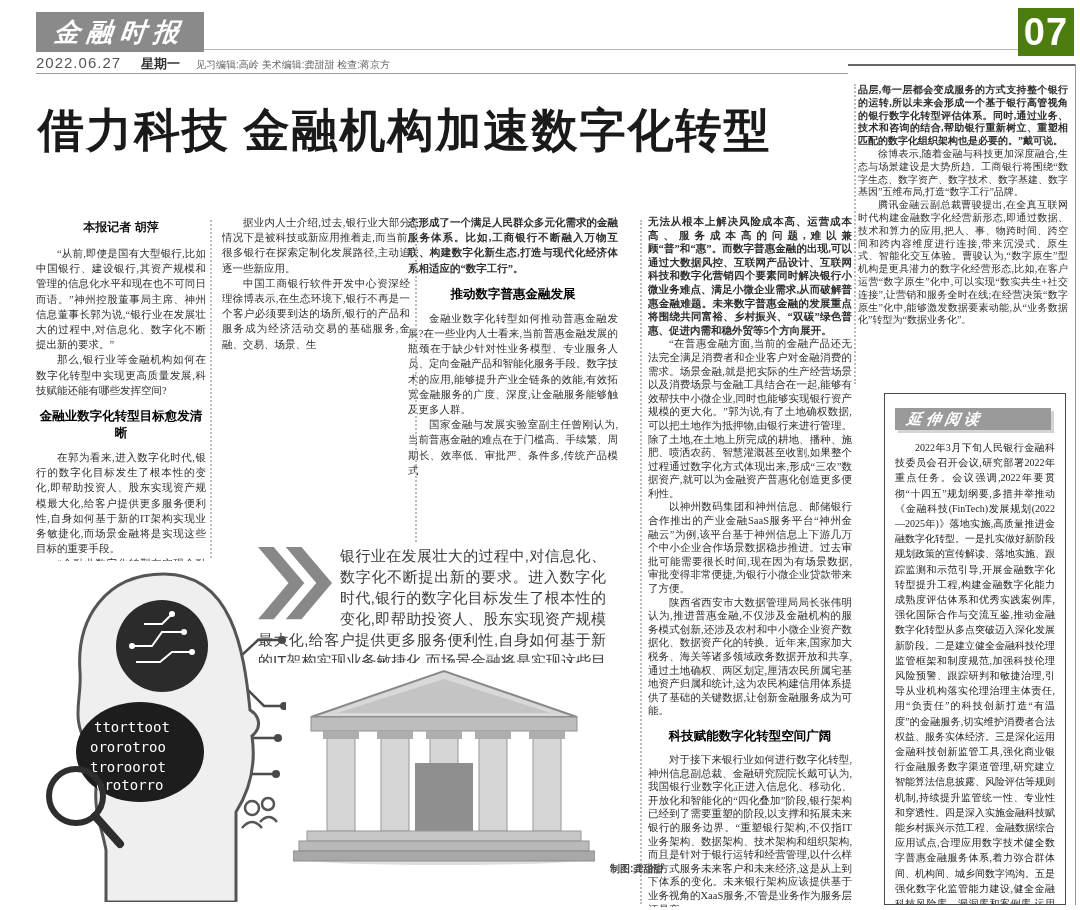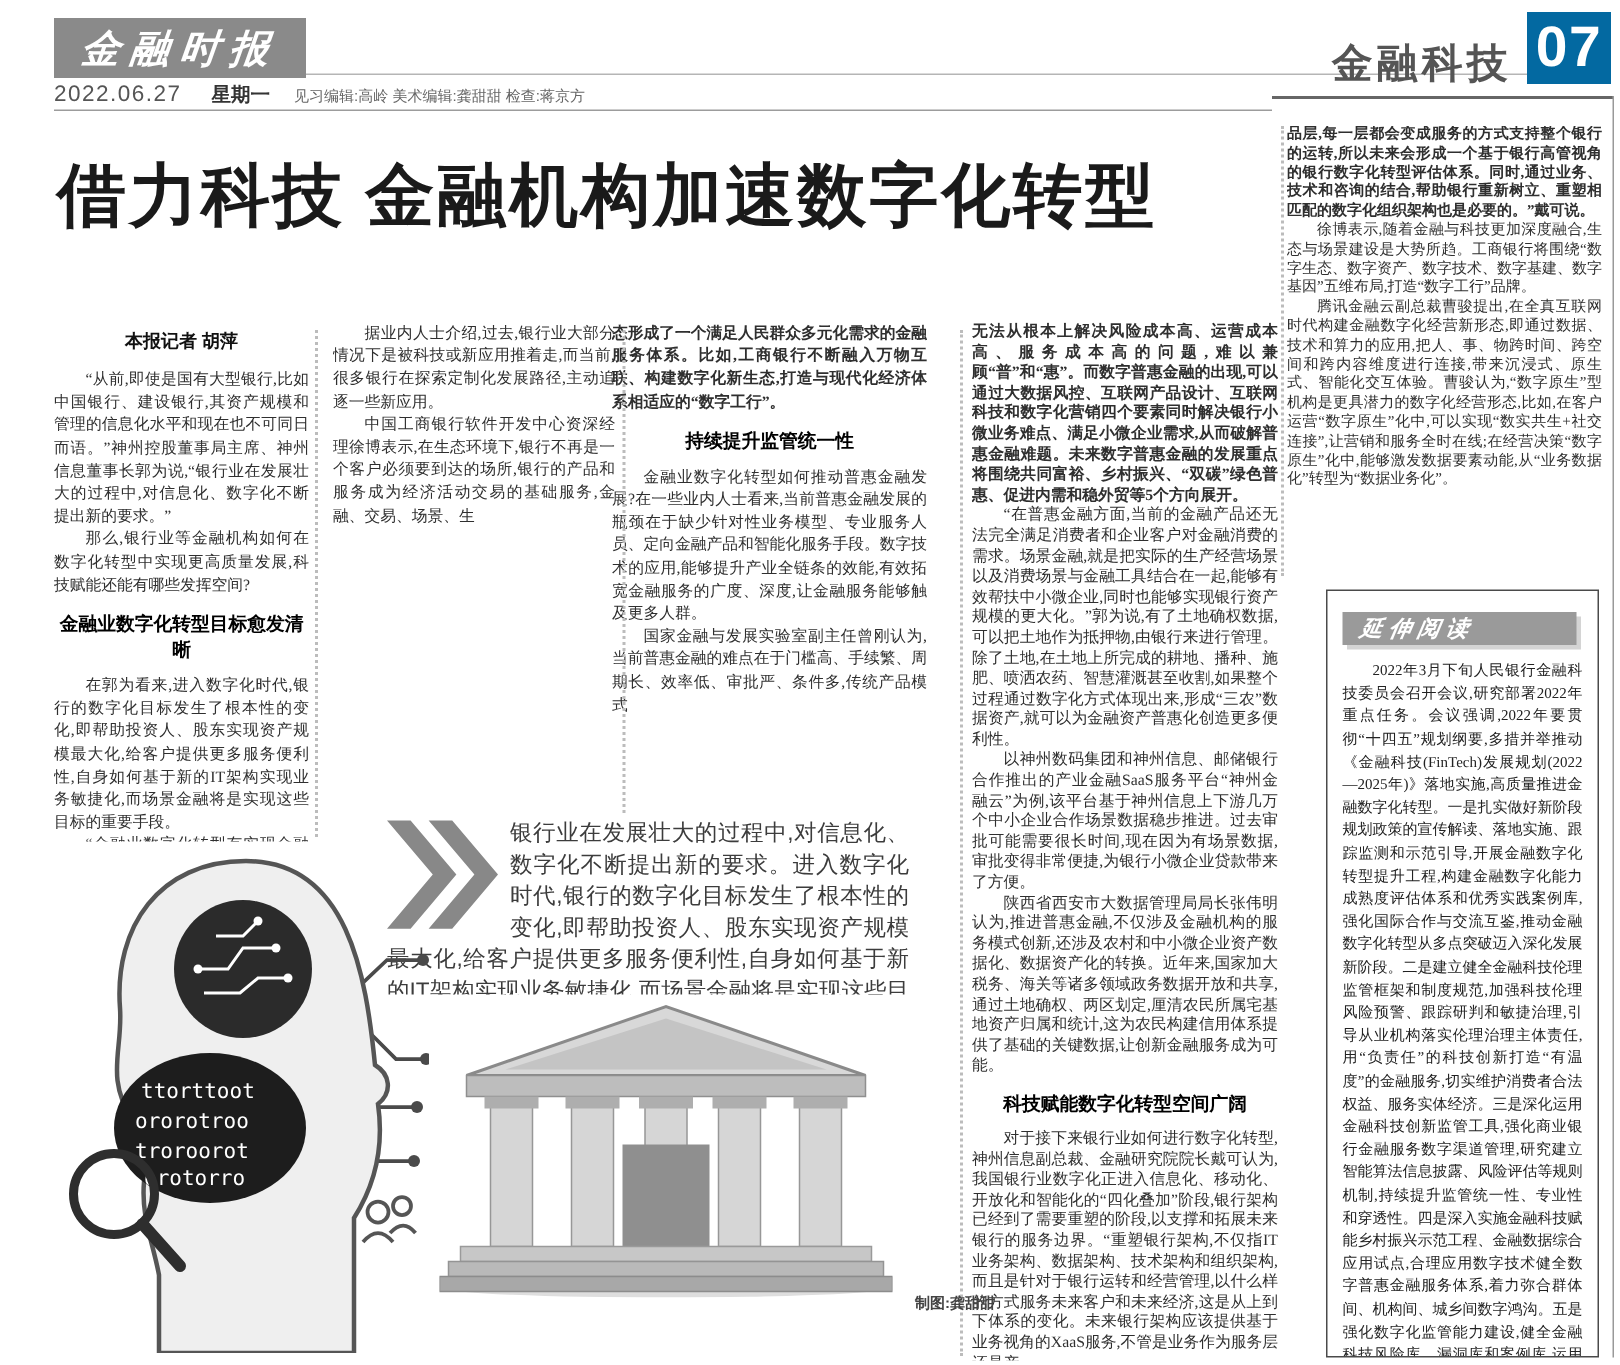--- a/index.html
+++ b/index.html
@@ -14,21 +14,21 @@
   .rule-a{position:absolute;left:204px;top:49px;width:842px;height:1px;background:#b5b5b5;}
   .rule-b{position:absolute;left:36px;top:73px;width:812px;height:1px;background:#9c9c9c;}
   .rule-c{position:absolute;left:848px;top:64px;width:228px;height:2px;background:#666;}
   .rule-right{position:absolute;left:1075px;top:64px;width:1px;height:841px;background:#999;}
   .date-row{position:absolute;left:36px;top:54px;display:flex;align-items:baseline;white-space:nowrap;}
   .date-row .date{font:15px "Liberation Sans",sans-serif;color:#555;letter-spacing:1px;}
   .date-row .weekday{font:bold 13px "Liberation Sans",sans-serif;color:#333;margin-left:20px;}
   .date-row .editors{font:10px "Liberation Sans",sans-serif;color:#666;margin-left:16px;}
   .section-title{position:absolute;top:24px;left:810px;width:198px;text-align:right;
                  font:bold 27px "Liberation Sans",sans-serif;color:#555;letter-spacing:3px;}
-  .pagenum-box{position:absolute;left:1018px;top:8px;width:56px;height:48px;background:#0369a1;
+  .pagenum-box{position:absolute;left:1018px;top:8px;width:56px;height:48px;background:#4d7c0f;
                display:flex;align-items:center;justify-content:center;}
   .pagenum-box span{color:#fff;font:bold 38px "Liberation Sans",sans-serif;letter-spacing:1px;}
 
   
   .headline{position:absolute;left:38px;top:100px;width:816px;margin:0;
             font:bold 46px "Liberation Serif",serif;color:#1a1a1a;letter-spacing:2px;white-space:nowrap;}
 
   
   .col{position:absolute;overflow:hidden;text-align:justify;}
   .col p{margin:0;text-indent:2em;}
@@ -79,42 +79,41 @@
   </div>
   <div class="rule-a"></div>
   <div class="date-row">
     <span class="date">2022.06.27</span>
     <span class="weekday">星期一</span>
     <span class="editors">见习编辑:高岭  美术编辑:龚甜甜  检查:蒋京方</span>
   </div>
   <div class="rule-b"></div>
   <div class="rule-c"></div>
   <div class="rule-right"></div>
-  <div class="section-title">金融科技</div>
   <div class="pagenum-box">
     <span>07</span>
   </div>
 
   <h1 class="headline">借力科技 金融机构加速数字化转型</h1>
 
   <div class="col colA">
       <div class="byline">本报记者 胡萍</div>
       <p>“从前,即使是国有大型银行,比如中国银行、建设银行,其资产规模和管理的信息化水平和现在也不可同日而语。”神州控股董事局主席、神州信息董事长郭为说,“银行业在发展壮大的过程中,对信息化、数字化不断提出新的要求。”</p>
       <p>那么,银行业等金融机构如何在数字化转型中实现更高质量发展,科技赋能还能有哪些发挥空间?</p>
       <h3 class="subhead">金融业数字化转型目标愈发清晰</h3>
       <p>在郭为看来,进入数字化时代,银行的数字化目标发生了根本性的变化,即帮助投资人、股东实现资产规模最大化,给客户提供更多服务便利性,自身如何基于新的IT架构实现业务敏捷化,而场景金融将是实现这些目标的重要手段。</p>
       <p>“金融业数字化转型有实现金融普惠、推动经济发展、增进社会福祉的时代要义。”</p>
     </div>
   <div class="col colB">
       <p>据业内人士介绍,过去,银行业大部分情况下是被科技或新应用推着走,而当前,很多银行在探索定制化发展路径,主动追逐一些新应用。</p>
       <p>中国工商银行软件开发中心资深经理徐博表示,在生态环境下,银行不再是一个客户必须要到达的场所,银行的产品和服务成为经济活动交易的基础服务,金融、交易、场景、生</p>
     </div>
   <div class="col colC">
       <p class="cont">态形成了一个满足人民群众多元化需求的金融服务体系。比如,工商银行不断融入万物互联、构建数字化新生态,打造与现代化经济体系相适应的“数字工行”。</p>
-      <h3 class="subhead">持续提升监管统一性</h3>
+      <h3 class="subhead">推动数字普惠金融发展</h3>
       <p>金融业数字化转型如何推动普惠金融发展?在一些业内人士看来,当前普惠金融发展的瓶颈在于缺少针对性业务模型、专业服务人员、定向金融产品和智能化服务手段。数字技术的应用,能够提升产业全链条的效能,有效拓宽金融服务的广度、深度,让金融服务能够触及更多人群。</p>
       <p>国家金融与发展实验室副主任曾刚认为,当前普惠金融的难点在于门槛高、手续繁、周期长、效率低、审批严、条件多,传统产品模式</p>
     </div>
   <div class="col colD">
       <p class="cont">无法从根本上解决风险成本高、运营成本高、服务成本高的问题,难以兼顾“普”和“惠”。而数字普惠金融的出现,可以通过大数据风控、互联网产品设计、互联网科技和数字化营销四个要素同时解决银行小微业务难点、满足小微企业需求,从而破解普惠金融难题。未来数字普惠金融的发展重点将围绕共同富裕、乡村振兴、“双碳”绿色普惠、促进内需和稳外贸等5个方向展开。</p>
       <p>“在普惠金融方面,当前的金融产品还无法完全满足消费者和企业客户对金融消费的需求。场景金融,就是把实际的生产经营场景以及消费场景与金融工具结合在一起,能够有效帮扶中小微企业,同时也能够实现银行资产规模的更大化。”郭为说,有了土地确权数据,可以把土地作为抵押物,由银行来进行管理。除了土地,在土地上所完成的耕地、播种、施肥、喷洒农药、智慧灌溉甚至收割,如果整个过程通过数字化方式体现出来,形成“三农”数据资产,就可以为金融资产普惠化创造更多便利性。</p>
       <p>以神州数码集团和神州信息、邮储银行合作推出的产业金融SaaS服务平台“神州金融云”为例,该平台基于神州信息上下游几万个中小企业合作场景数据稳步推进。过去审批可能需要很长时间,现在因为有场景数据,审批变得非常便捷,为银行小微企业贷款带来了方便。</p>
       <p>陕西省西安市大数据管理局局长张伟明认为,推进普惠金融,不仅涉及金融机构的服务模式创新,还涉及农村和中小微企业资产数据化、数据资产化的转换。近年来,国家加大税务、海关等诸多领域政务数据开放和共享,通过土地确权、两区划定,厘清农民所属宅基地资产归属和统计,这为农民构建信用体系提供了基础的关键数据,让创新金融服务成为可能。</p>
       <h3 class="subhead">科技赋能数字化转型空间广阔</h3>
       <p>对于接下来银行业如何进行数字化转型,神州信息副总裁、金融研究院院长戴可认为,我国银行业数字化正进入信息化、移动化、开放化和智能化的“四化叠加”阶段,银行架构已经到了需要重塑的阶段,以支撑和拓展未来银行的服务边界。“重塑银行架构,不仅指IT业务架构、数据架构、技术架构和组织架构,而且是针对于银行运转和经营管理,以什么样的方式服务未来客户和未来经济,这是从上到下体系的变化。未来银行架构应该提供基于业务视角的XaaS服务,不管是业务作为服务层还是产</p>

